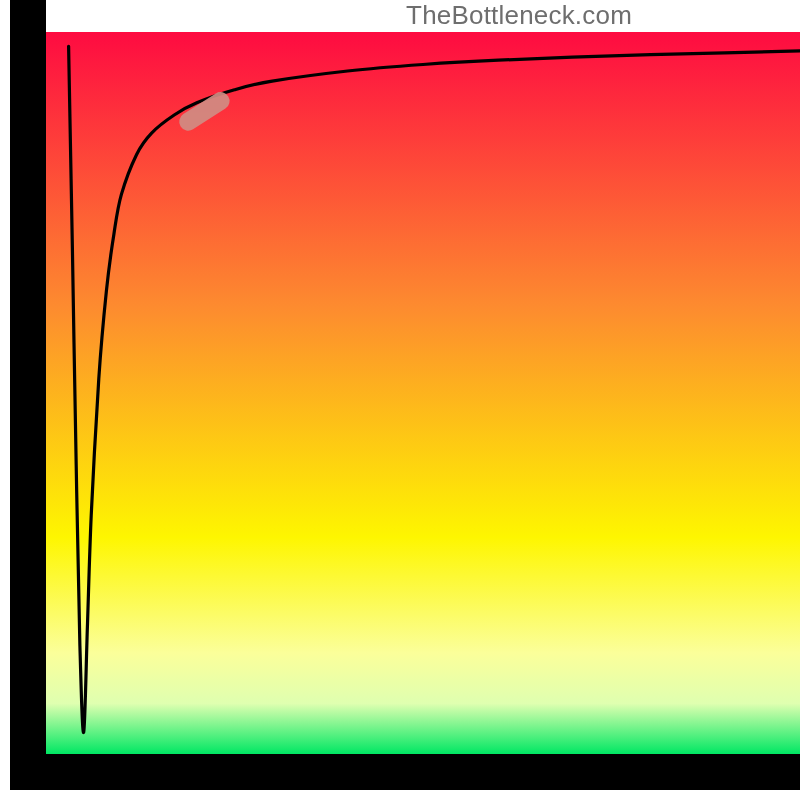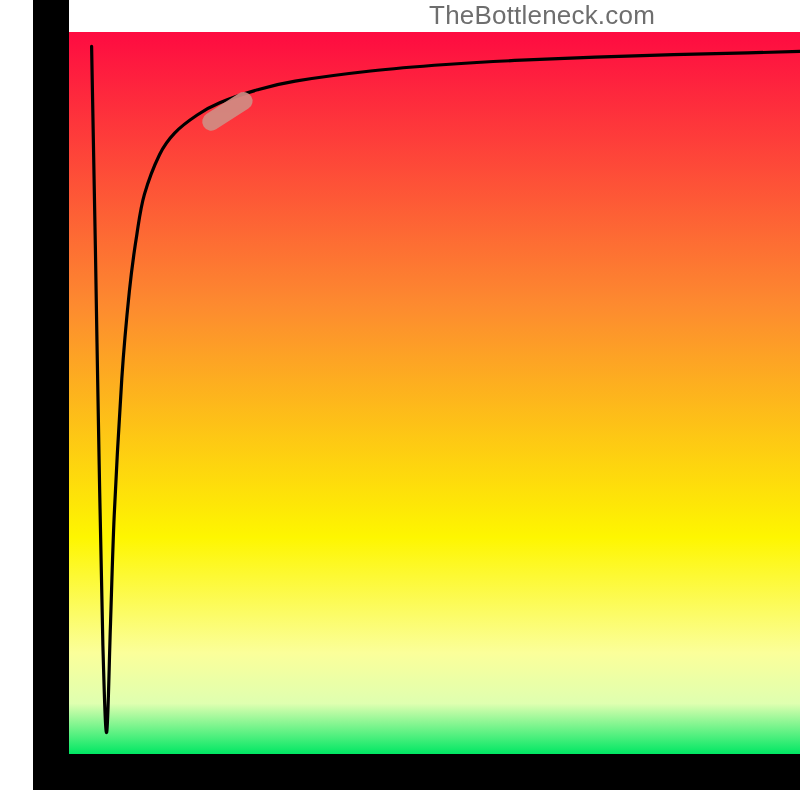--- a/index.html
+++ b/index.html
@@ -8,21 +8,20 @@
     width: 800px;
     height: 800px;
     overflow: hidden;
     background: #ffffff;
     font-family: Arial, Helvetica, sans-serif;
   }
   #stage {
     position: relative;
     width: 644px;
     height: 800px;
-    padding-left: 23px;
   }
   svg {
     display: block;
   }
   .watermark {
     position: absolute;
     top: 0px;
     right: 12px;
     font-size: 26px;
     color: #6e6e6e;

